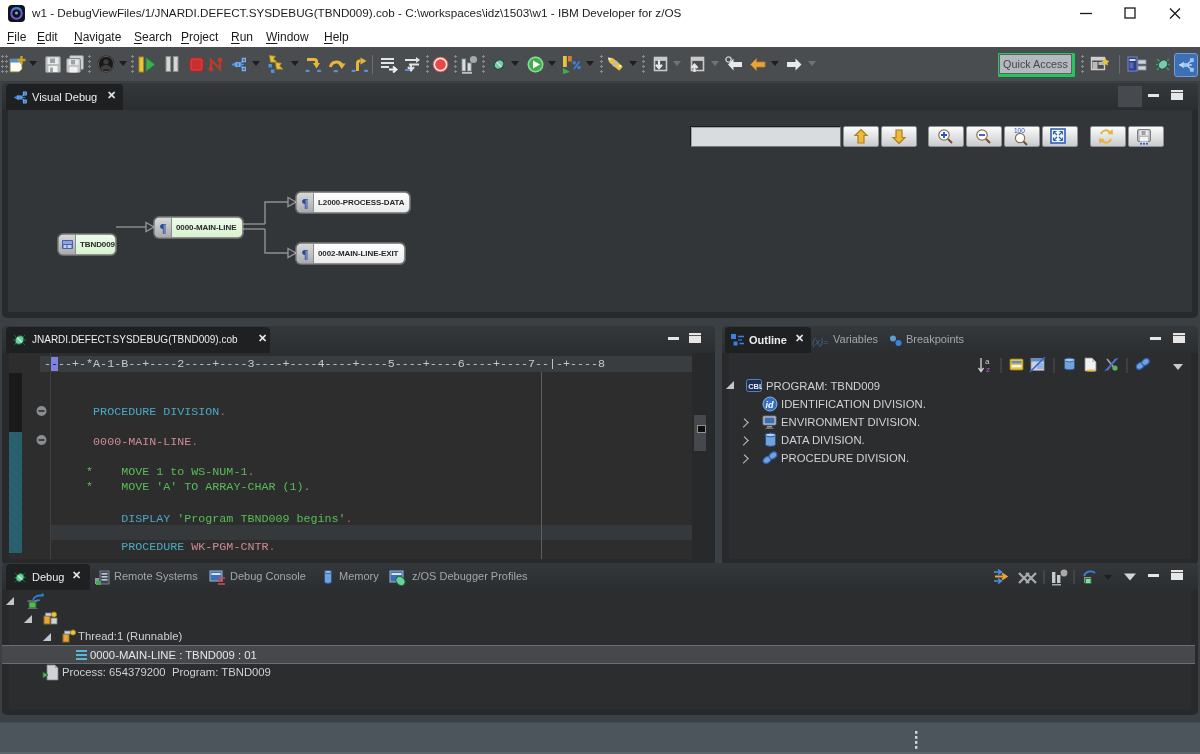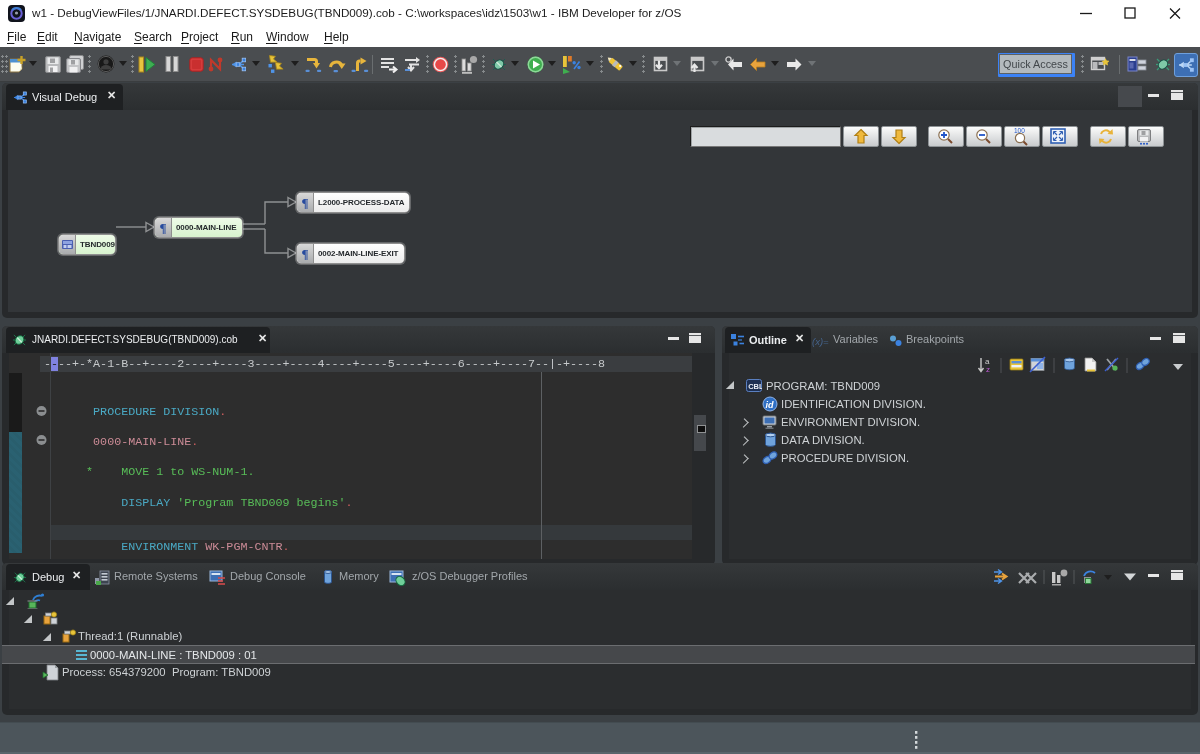--- a/index.html
+++ b/index.html
@@ -248,21 +248,21 @@
       <circle cx="3.5" cy="3.5" r="2.6" fill="none" stroke="#c9c9c9" stroke-width="1.4"></circle>
     </svg>
     <svg class="abs" style="left:749px; top:9px;" width="17" height="17" viewBox="0 0 17 17">
       <path d="M7.5 2.5 L1.5 8.5 L7.5 14.5 V11 H16 V6 H7.5 z" fill="#e8a33d" stroke="#b97d1e" stroke-width="0.8"></path>
     </svg>
     <div class="dd" style="left:771px;"></div>
     <svg class="abs" style="left:786px; top:9px;" width="17" height="17" viewBox="0 0 17 17">
       <path d="M9.5 2.5 L15.5 8.5 L9.5 14.5 V11 H1 V6 H9.5 z" fill="#e9e9e9"></path>
     </svg>
     <div class="dd ddg" style="left:808px;"></div>
-    <div class="abs" style="left:998px; top:6px; width:77px; height:24px; background:#3b82f6; border-radius:1px;">
+    <div class="abs" style="left:998px; top:6px; width:77px; height:24px; background:#22c55e; border-radius:1px;">
       <div class="abs" style="left:1px; top:1px; width:73px; height:20px; background:#b3b9bd; border:1px solid #5c6165; font-size:10.8px; color:#42474b; text-align:center; line-height:19px; white-space:nowrap;">Quick Access</div>
     </div>
     <div class="tbsep" style="left:1081px;"></div>
     <svg class="abs" style="left:1090px; top:8px;" width="19" height="18" viewBox="0 0 19 18">
       <rect x="1.5" y="2.5" width="13" height="12" fill="none" stroke="#cfcfcf" stroke-width="1.4"></rect>
       <rect x="1.5" y="2.5" width="13" height="3" fill="#cfcfcf"></rect>
       <rect x="2.5" y="7" width="5" height="7" fill="#b9babc"></rect>
       <rect x="8.5" y="7" width="5" height="3" fill="#b9babc"></rect>
       <path d="M15.5 9 l1.2 2.6 l2.8 0.3 l-2 1.9 l0.5 2.8 l-2.5 -1.4 l-2.5 1.4 l0.5 -2.8 l-2 -1.9 l2.8 -0.3 z" fill="#e8c43a" transform="translate(0,-6)"></path>
     </svg>
@@ -442,22 +442,23 @@
       <div class="abs" style="left:41px; top:0; width:1px; height:206px; background:#3e4144;"></div>
 
       <div class="abs" style="left:42px; top:172px; width:641px; height:15px; background:#35393c;"></div>
 
       <div id="ed-ruler">-<span style="background:#8082e0; color:#1e1e1e;">-</span>--+-*A-1-B--+----2----+----3----+----4----+----5----+----6----+----7--|-+----8</div>
 
       <div class="abs" style="left:532px; top:19px; width:1px; height:187px; background:#5d6063;"></div>
       <div class="eline" style="top:52px;"><span>       </span><span class="kw">PROCEDURE DIVISION</span><span class="pd">.</span></div>
       <div class="eline" style="top:82px;"><span>       </span><span class="lb">0000-MAIN-LINE</span><span class="pd">.</span></div>
       <div class="eline" style="top:112px;"><span>      </span><span class="cm">*    MOVE 1 to WS-NUM-1.</span></div>
-      <div class="eline" style="top:143px;"><span>           </span><span class="kw">DISPLAY </span><span class="cm">'Program TBND009 begins'</span><span class="pd">.</span></div>
-      <div class="eline" style="top:187px;"><span>           </span><span class="kw">ENVIRONMENT </span><span class="lb">WK-PGM-CNTR</span><span class="pd">.</span></div>
+      <div class="eline" style="top:127px;"><span>      </span><span class="cm">*    MOVE 'A' TO ARRAY-CHAR (1).</span></div>
+      <div class="eline" style="top:159px;"><span>           </span><span class="kw">DISPLAY </span><span class="cm">'Program TBND009 begins'</span><span class="pd">.</span></div>
+      <div class="eline" style="top:187px;"><span>           </span><span class="kw">PROCEDURE </span><span class="lb">WK-PGM-CNTR</span><span class="pd">.</span></div>
 
       <div class="abs" style="left:683px; top:0; width:16px; height:206px; background:#27292b;"></div>
       <div class="abs" style="left:685px; top:62px; width:12px; height:36px; background:#45484c;"></div>
       <div class="abs" style="left:688px; top:72px; width:9px; height:8px; background:#0e0e0e; border:1px solid #8f9193;"></div>
     </div>
   </div>
   <div id="ol-panel" class="panel" style="left:722px; top:326px; width:476px; height:239px;">
     <div class="pstrip"></div>
     <div class="ptab" style="left:3px; width:86px;">
       <svg class="abs" style="left:6px; top:7px;" width="14" height="13" viewBox="0 0 14 13">

